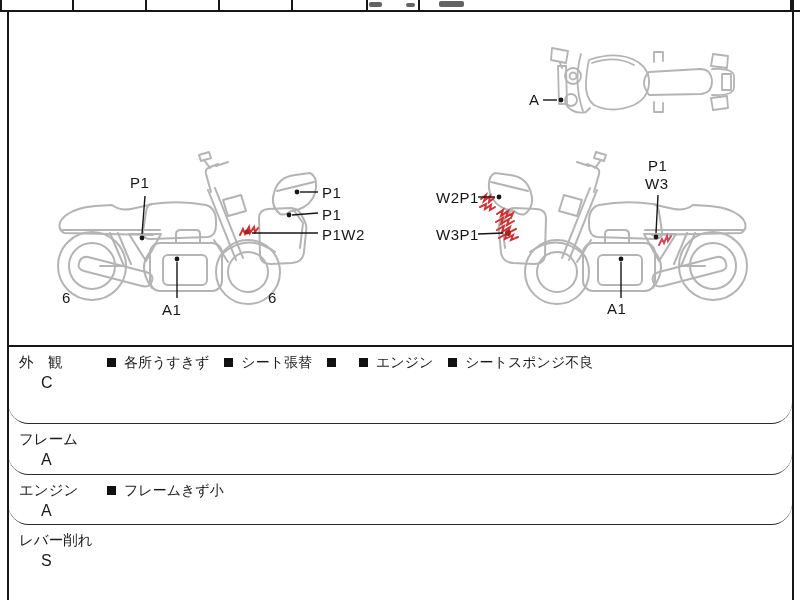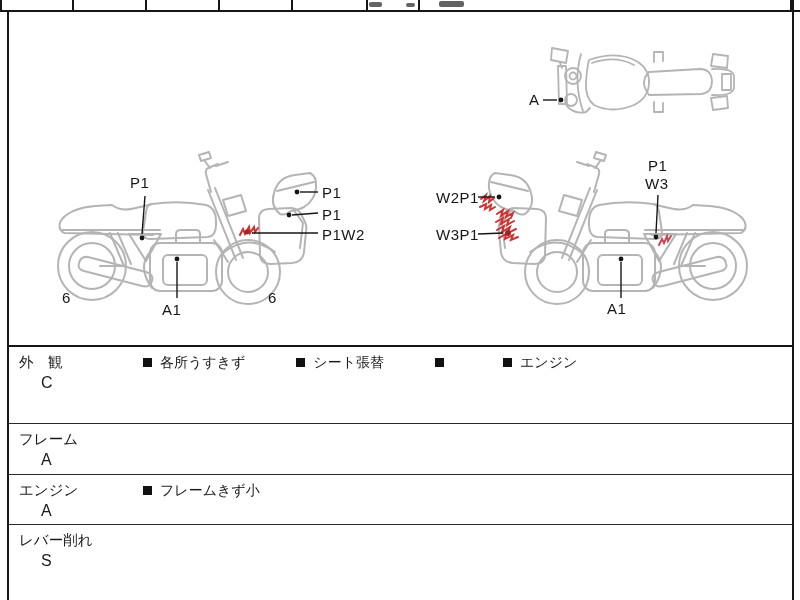--- a/index.html
+++ b/index.html
@@ -11,26 +11,26 @@
   .smudge{position:absolute;background:#3c3c3c;border-radius:2px;opacity:.8;}
   
   .border-left{position:absolute;left:7px;top:10px;width:2px;height:590px;background:#161616;}
   .border-right{position:absolute;left:792px;top:0;width:2px;height:600px;background:#161616;}
   
   svg.diagram{position:absolute;left:0;top:0;}
   
   .lbl{position:absolute;font-size:15px;line-height:17px;color:#161616;letter-spacing:.5px;white-space:nowrap;}
   
   .insp-table{position:absolute;left:8px;top:345px;width:784px;height:255px;border-top:2px solid #161616;}
-  .insp-row{position:relative;border-bottom:1.5px solid #2a2a2a;}
+  .insp-row{position:relative;border-bottom:1.5px solid #2a2a2a;border-radius:21px;}
   .insp-row.last{border-bottom:none;}
   .cat{position:absolute;left:11px;top:6px;font-size:14.5px;}
   .grade{position:absolute;left:33px;top:27px;font-size:16px;}
   .notes{position:absolute;left:99px;top:7px;display:flex;gap:15px;}
-  .note{display:flex;align-items:flex-start;font-size:14px;white-space:nowrap;margin-left:36px;}
+  .note{display:flex;align-items:flex-start;font-size:14px;white-space:nowrap;}
   .bullet{width:9px;height:9px;background:#111;display:inline-block;margin:4px 8px 0 0;flex:none;}
 </style>
 </head>
 <body>
 
 <div class="page">
 
   <div class="top-strip">
     <div class="tick" style="left:0px"></div>
     <div class="tick" style="left:72px"></div>
@@ -177,20 +177,24 @@
             <span class="bullet"></span>
             <span>シート張替</span>
           </span>
         <span class="note">
             <span class="bullet"></span>
           </span>
         <span class="note">
             <span class="bullet"></span>
             <span>エンジン</span>
           </span>
+        <span class="note">
+            <span class="bullet"></span>
+            <span>シートスポンジ不良</span>
+          </span>
       </div>
     </div>
 
     <div class="insp-row" style="height:50px">
       <span class="cat">フレーム</span>
       <span class="grade">A</span>
     </div>
 
     <div class="insp-row" style="height:49px">
       <span class="cat">エンジン</span>

